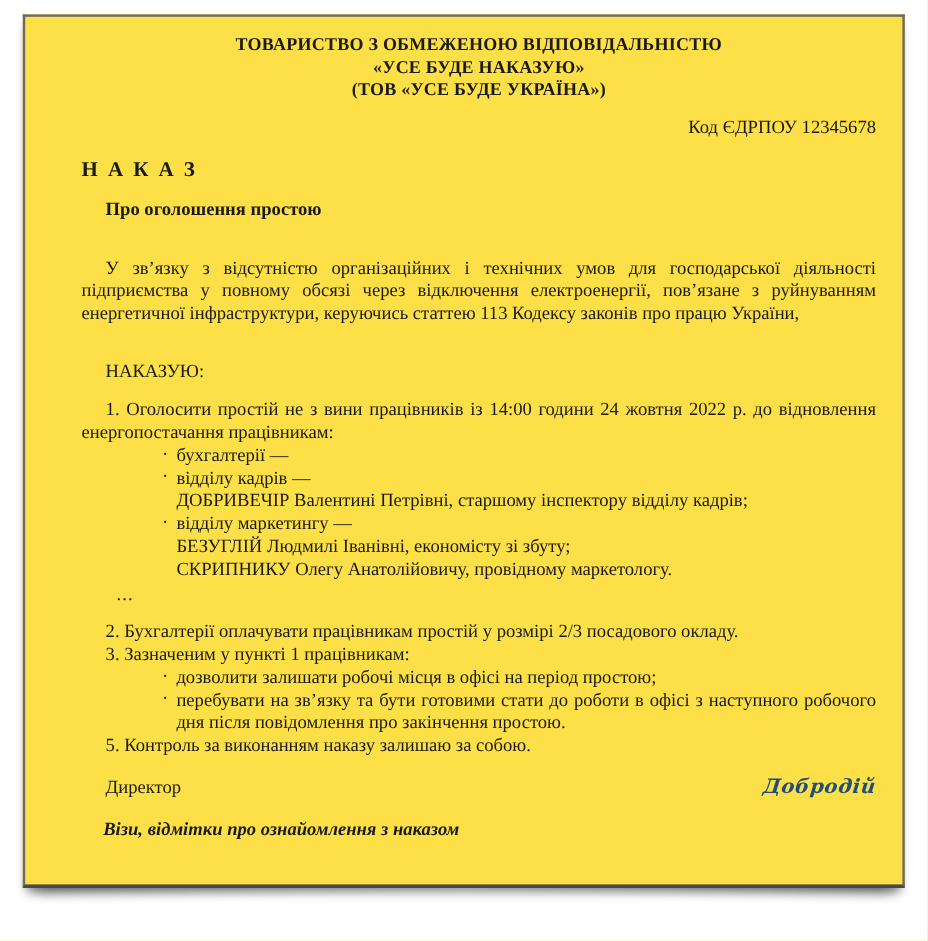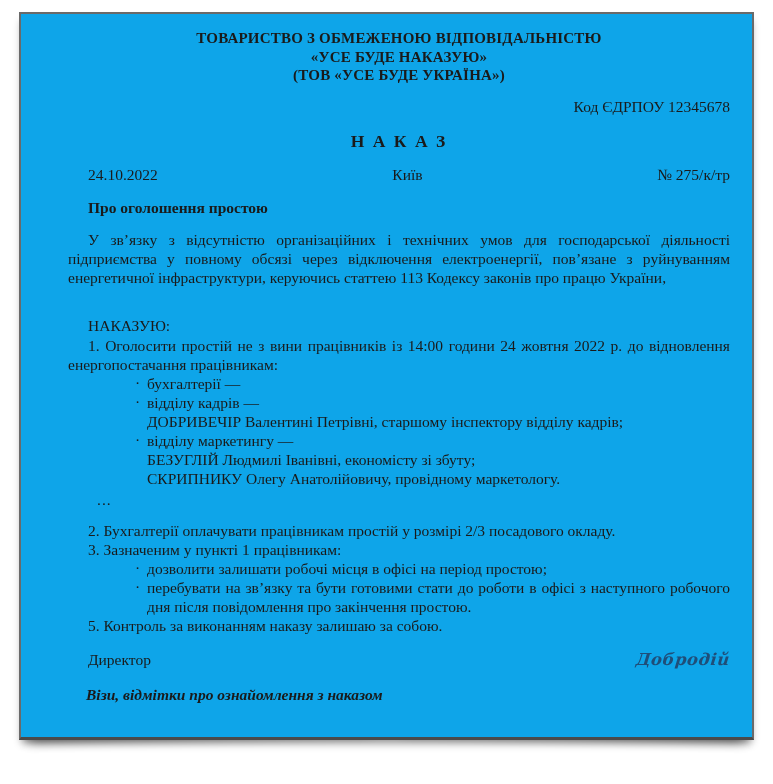--- a/index.html
+++ b/index.html
@@ -12,39 +12,39 @@
     overflow:hidden;
   }
   
   .shadow { position:absolute; height:12px; background:rgba(0,0,0,0.55); filter:blur(6px); }
   .shadow.left  { left:30px;  width:340px; top:724px; transform:rotate(-1.6deg); }
   .shadow.right { right:30px; width:340px; top:724px; transform:rotate(1.6deg); }
 
   .page {
     position:absolute; left:19px; top:12px;
     width:735px; height:728px; box-sizing:border-box;
-    background:#0ea5e9;
+    background:#fde047;
     border:2px solid #6a6a6a;
     border-bottom:3px solid #4a4a4a;
     padding:15px 22px 0 47px;
     font-size:15.5px; line-height:19px;
     box-shadow:0 6px 8px -3px rgba(0,0,0,0.45);
   }
 
   p { margin:0; }
   .company { text-align:center; font-weight:bold; font-size:15px; line-height:18.5px; letter-spacing:0.2px; }
   .edrpou { text-align:right; margin-top:12px; }
-  .order-title { text-align:center; font-weight:bold; font-size:17.5px; letter-spacing:2px; margin-top:16px; }
+  .order-title { font-weight:bold; font-size:17.5px; letter-spacing:2px; margin-top:16px; }
   .date-row { display:flex; justify-content:space-between; align-items:baseline; padding-left:20px; margin-top:14px; }
   .subject { font-weight:bold; margin-top:14px; text-indent:20px; }
   .para { text-indent:20px; }
   .justify { text-align:justify; }
-  .preamble { margin-top:13px; }
+  .preamble { margin-top:30px; }
   .command { margin-top:29px; }
-  .item1 { margin-top:1px; }
+  .item1 { margin-top:13px; }
   .bullet-row { position:relative; padding-left:79px; }
   .bullet-row .dot { position:absolute; left:67px; top:-1px; }
   .cont { padding-left:79px; }
   .ellipsis-line { padding-left:29px; margin-top:2px; letter-spacing:1px; }
   .item2 { margin-top:12px; }
   .sig-row { display:flex; justify-content:space-between; align-items:baseline; padding-left:20px; margin-top:15px; }
   .sig-script {
     display:inline-block;
     font-family:"DejaVu Serif",serif;
     font-style:italic; font-weight:bold;
@@ -64,25 +64,20 @@
   <div class="company">
     <div>ТОВАРИСТВО З ОБМЕЖЕНОЮ ВІДПОВІДАЛЬНІСТЮ</div>
     <div>«УСЕ БУДЕ НАКАЗУЮ»</div>
     <div>(ТОВ «УСЕ БУДЕ УКРАЇНА»)</div>
   </div>
 
   <div class="edrpou">Код ЄДРПОУ 12345678</div>
 
   <div class="order-title">Н А К А З</div>
 
-  <div class="date-row">
-    <span>24.10.2022</span>
-    <span>Київ</span>
-    <span>№ 275/к/тр</span>
-  </div>
 
   <p class="subject">Про оголошення простою</p>
 
   <p class="para justify preamble">У зв’язку з відсутністю організаційних і технічних умов для господарської діяльності підприємства у повному обсязі через відключення електроенергії, пов’язане з руйнуванням енергетичної інфраструктури, керуючись статтею 113 Кодексу законів про працю України,</p>
 
   <p class="para command">НАКАЗУЮ:</p>
 
   <p class="para justify item1">1. Оголосити простій не з вини працівників із 14:00 години 24 жовтня 2022 р. до відновлення енергопостачання працівникам:</p>
 
   <div class="bullet-row">

